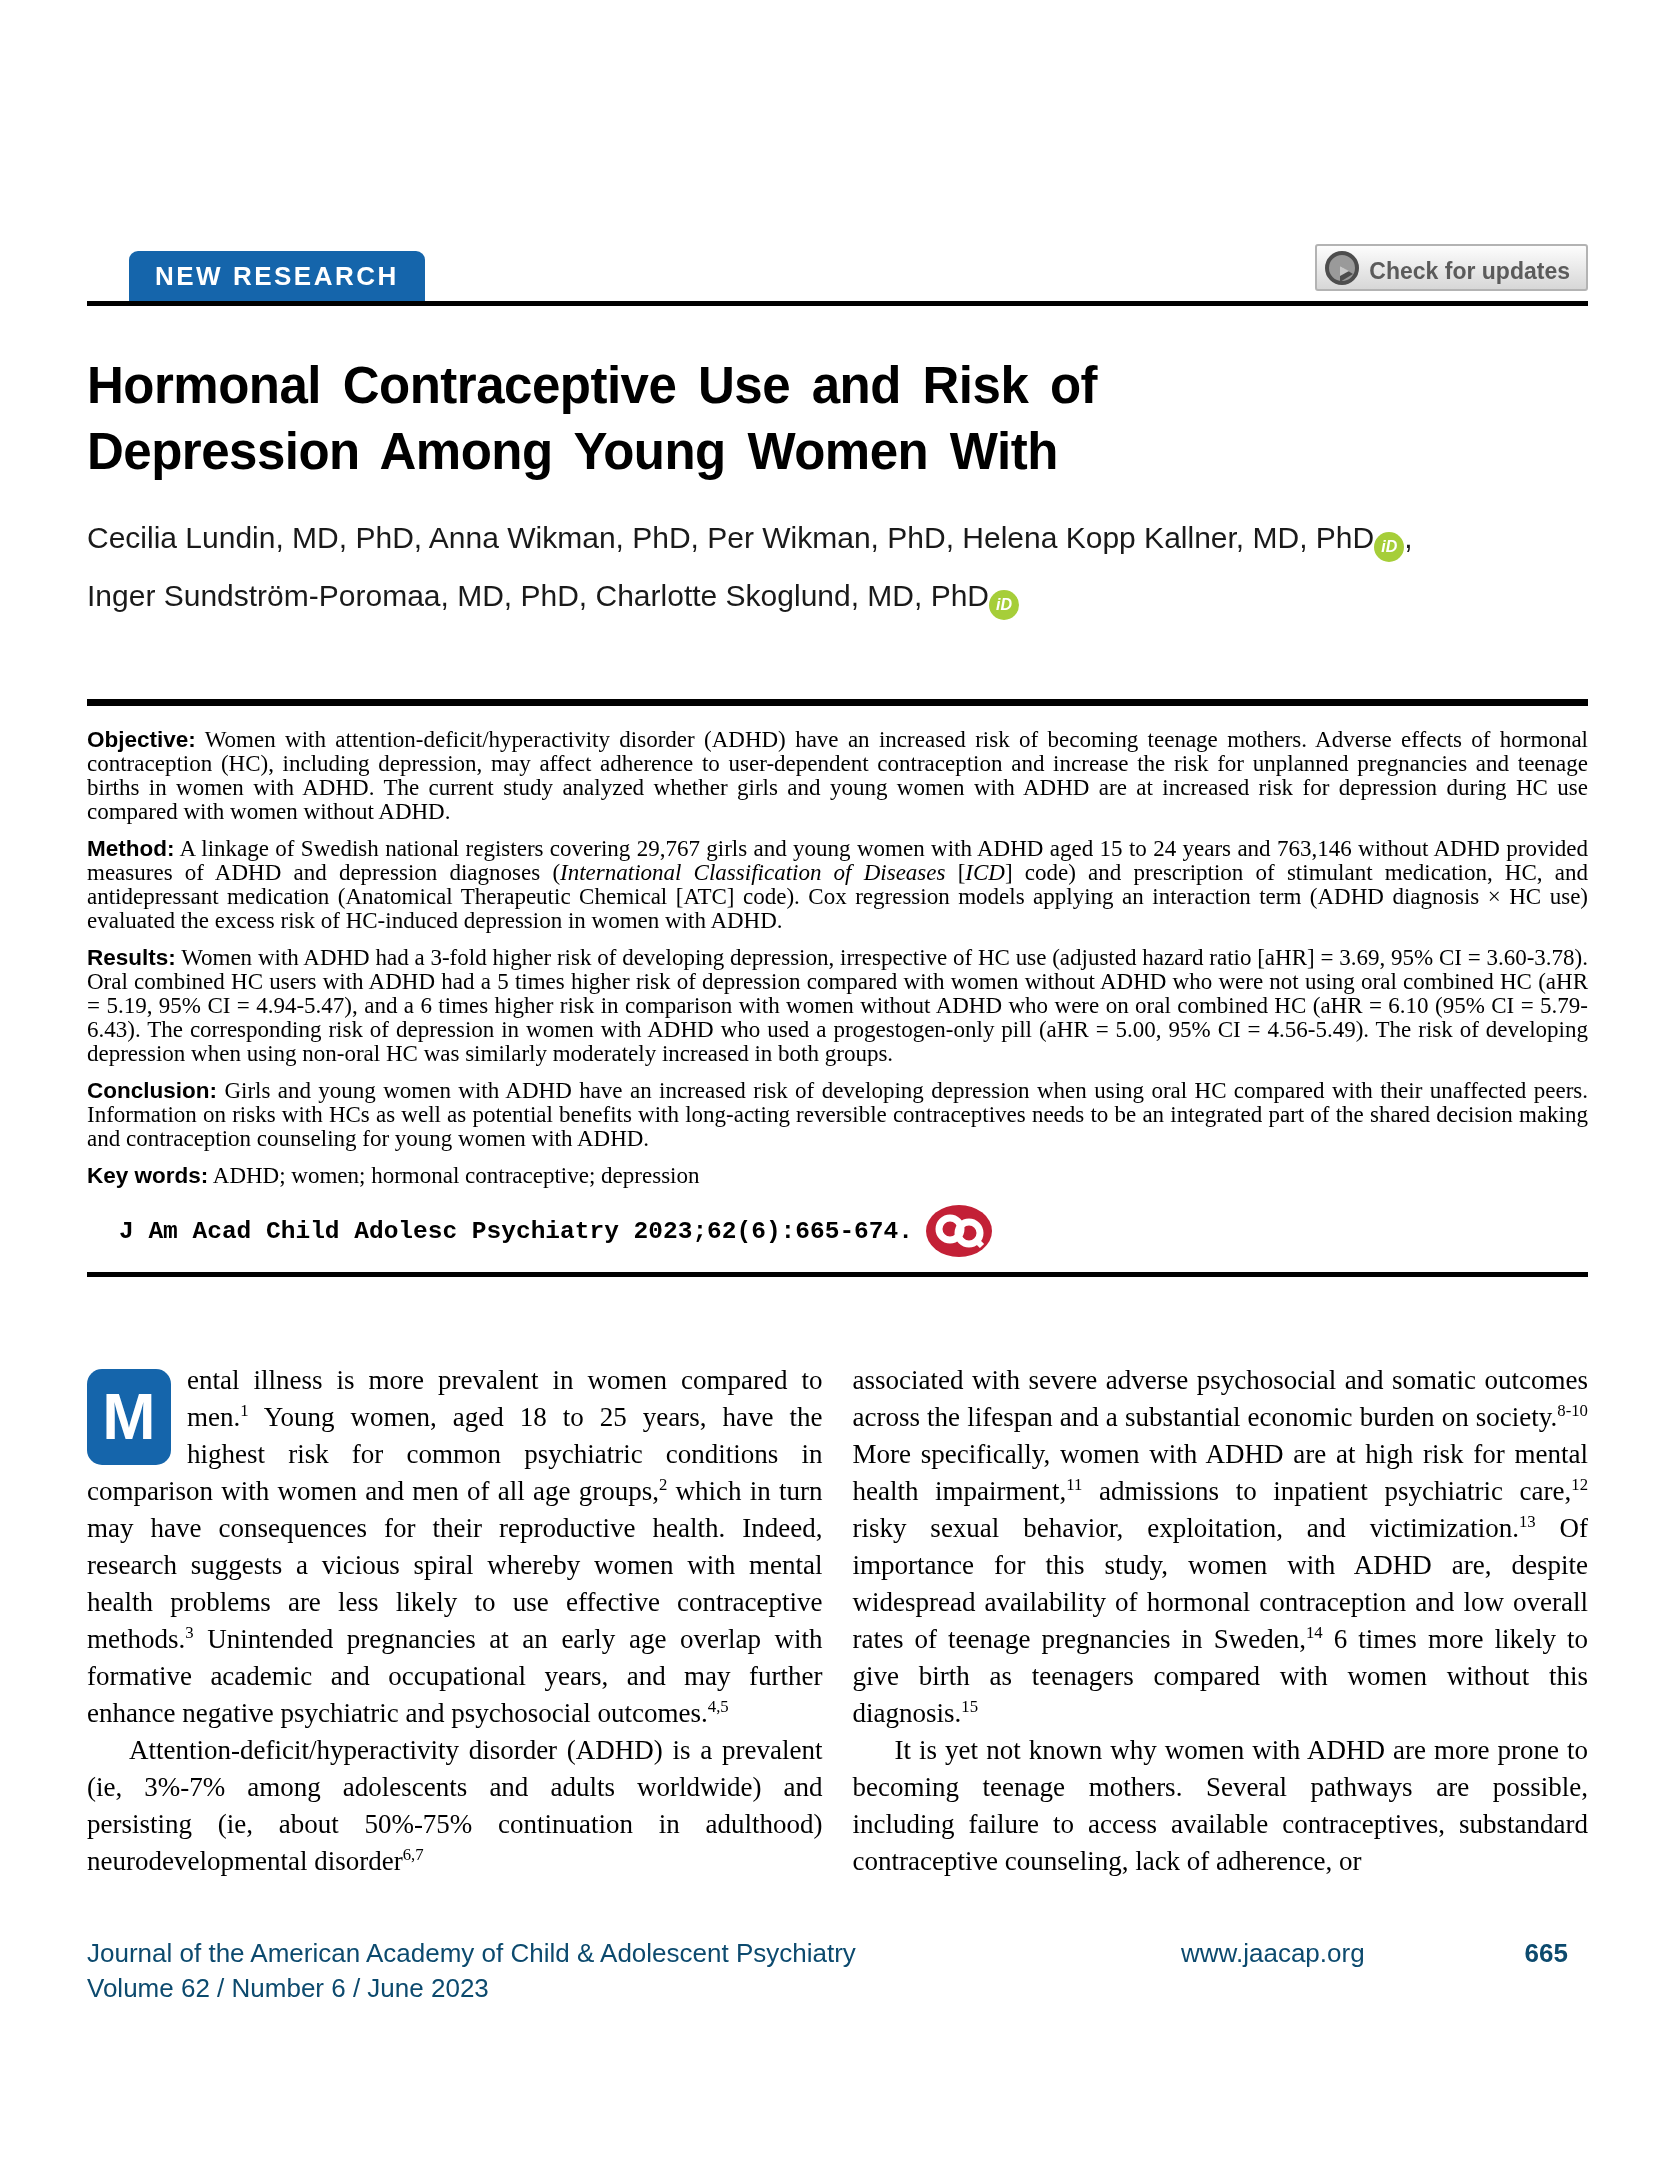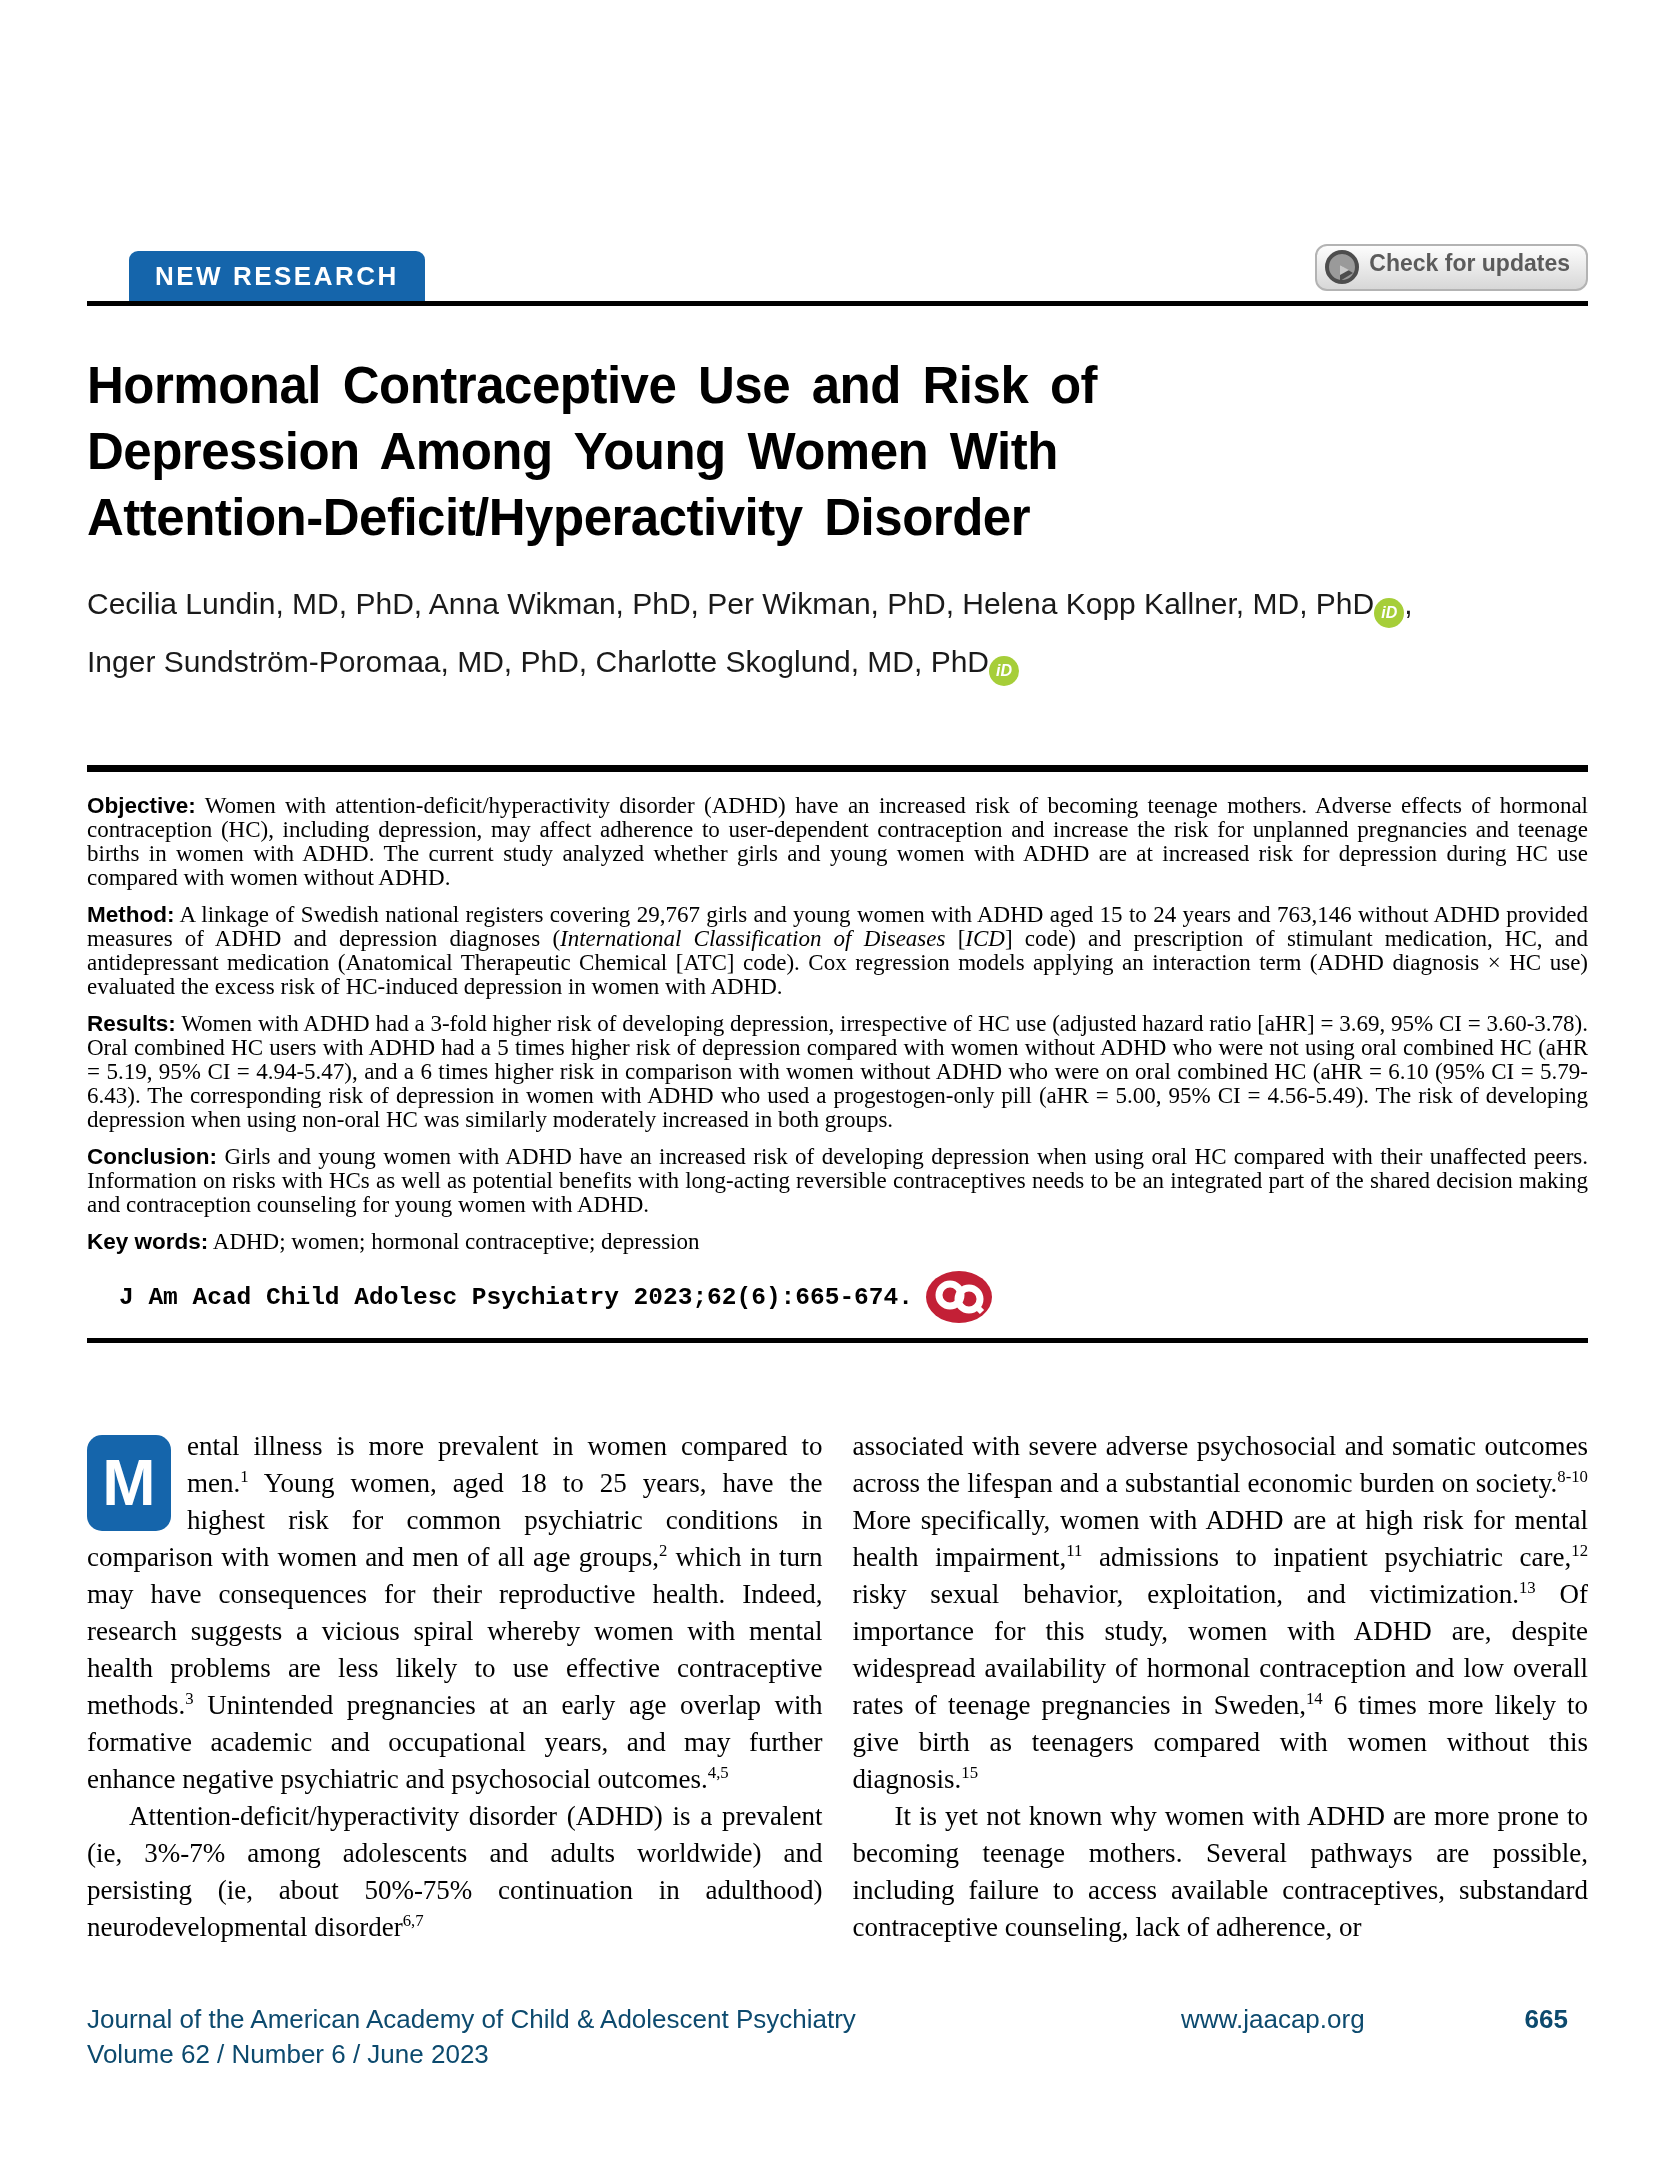--- a/index.html
+++ b/index.html
@@ -27,25 +27,25 @@
   .banner{
     margin-left:42px;
     background:var(--banner-blue);
     color:#fff;
     font-family:"Liberation Sans", sans-serif;
     font-weight:bold;font-size:26px;letter-spacing:2.5px;
     padding:10px 26px 9px 26px;
     border-radius:9px 9px 0 0;
   }
   .check-badge{
-    display:flex;align-items:flex-start;gap:10px;
+    display:flex;align-items:flex-end;gap:10px;
     margin-bottom:10px;
     height:47px;box-sizing:border-box;
     padding:4px 16px 4px 8px;
-    border:2px solid #b3b3b3;border-radius:12px;
+    border:2px solid #b3b3b3;border-radius:3px;
     background:linear-gradient(#fdfdfd,#d7d7d7);
     color:#5b5b5b;
     font-family:"Liberation Sans", sans-serif;
     font-weight:bold;font-size:23px;
     cursor:pointer;
   }
   
   .title{
     margin:47px 0 0 0;
     font-family:"Liberation Sans", sans-serif;
@@ -138,21 +138,20 @@
         <polygon points="15,15 28,23 15,31" fill="#4d4d4d"></polygon>
         <polygon points="15,15 24,20 15,25" fill="#c9c9c9"></polygon>
       </svg>
       <span>Check for updates</span>
     </div>
   </div>
 
   <h1 class="title">
     <div>Hormonal Contraceptive Use and Risk of</div>
     <div>Depression Among Young Women With</div>
-    <div>Attention-Deficit/Hyperactivity Disorder</div>
   </h1>
 
   <div class="authors">
     <div><span>Cecilia Lundin, MD, PhD, Anna Wikman, PhD, Per Wikman, PhD, Helena Kopp Kallner, MD, PhD</span><span class="orcid">iD</span><span>,</span></div>
     <div><span>Inger Sundström-Poromaa, MD, PhD, Charlotte Skoglund, MD, PhD</span><span class="orcid">iD</span></div>
   </div>
 
   <div class="rule-thick"></div>
 
   <div class="abstract">

